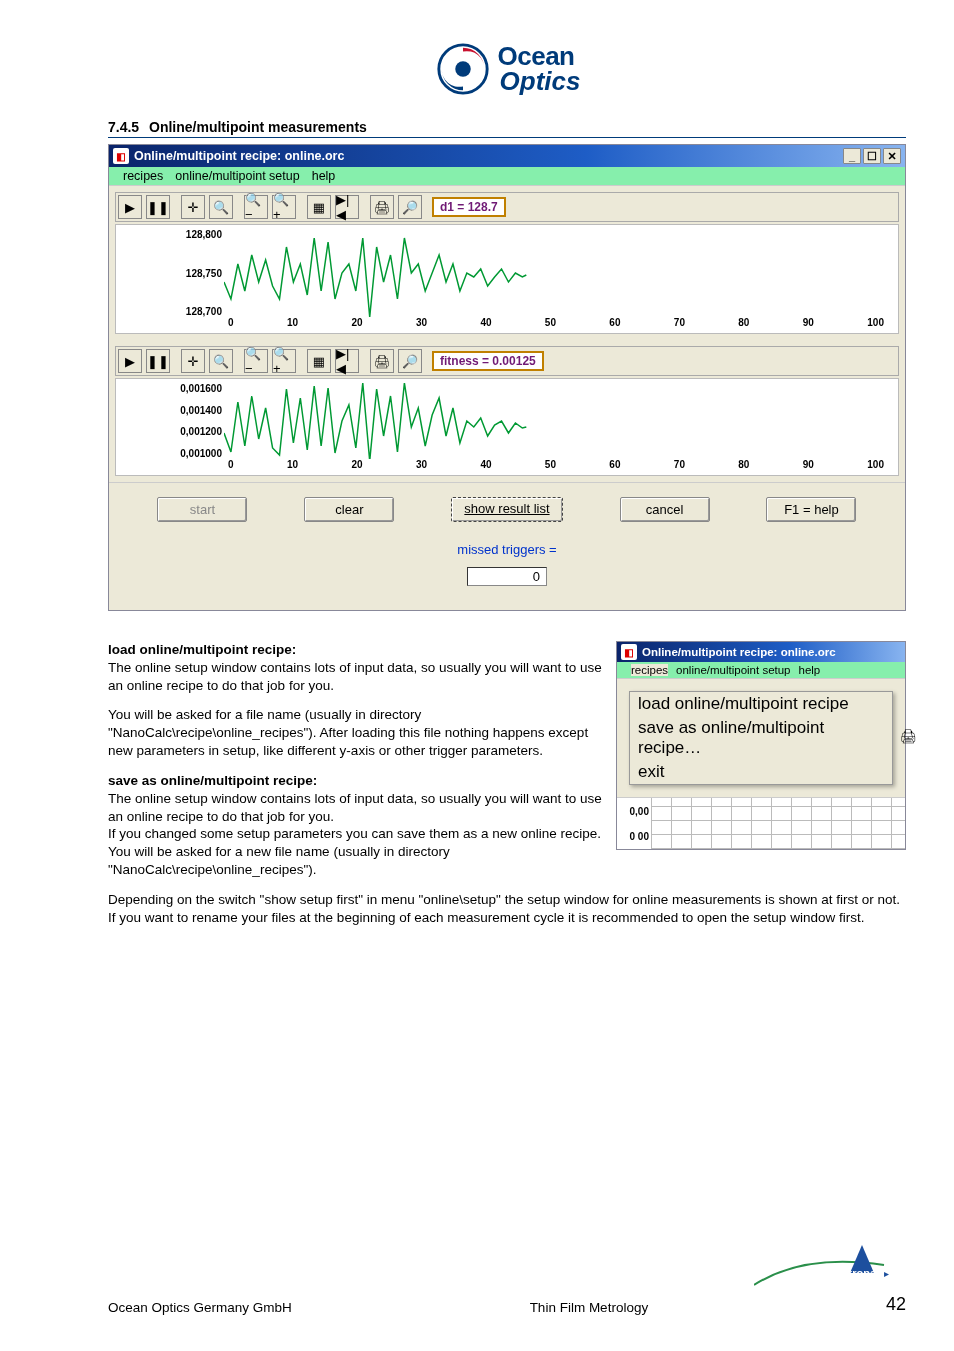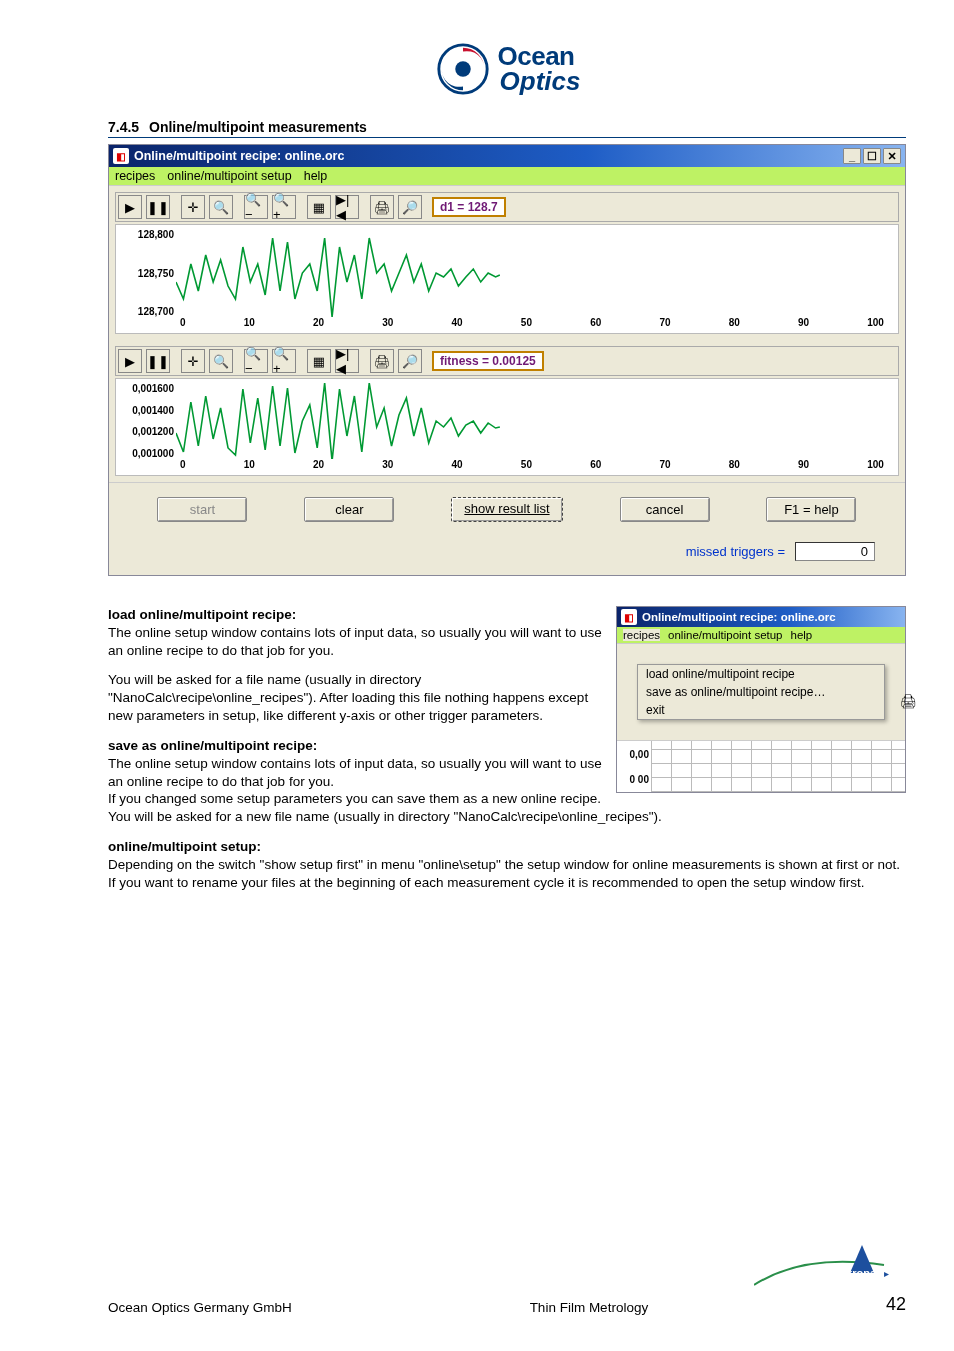--- a/index.html
+++ b/index.html
@@ -11,48 +11,48 @@
   .logo-text .l1 { font-size: 26px; font-weight: 700; color: #003b7a; letter-spacing: -0.5px; }
   .logo-text .l2 { font-size: 26px; font-weight: 700; font-style: italic; color: #003b7a; margin-left: 8px; }
   .section-head { font-size: 14px; font-weight: 700; margin-bottom: 6px; border-bottom: 1.5px solid #003b7a; padding-bottom: 2px; }
   .section-head .num { margin-right: 6px; }
   .app-window { border: 1px solid #889; background: #ece9d8; margin-bottom: 30px; }
   .title-bar { background: linear-gradient(90deg,#0a246a 0%,#1e5dc6 60%,#88b4f0 100%); color: #fff; display: flex; align-items: center; padding: 2px 4px; font-size: 12.5px; font-weight: 700; height: 22px; }
   .title-bar .app-icon { width: 16px; height: 16px; margin-right: 5px; display: inline-flex; align-items: center; justify-content: center; background:#fff; border-radius:2px; font-size:10px; color:#d00; }
   .title-bar .title-fill { flex: 1; }
   .win-btns { display: flex; gap: 0; }
   .win-btn { width: 18px; height: 16px; background: #ece9d8; border: 1px solid #888; color: #000; font-size: 11px; display: flex; align-items: center; justify-content: center; border-radius: 1px; margin-left: 2px; }
-  .menu-bar { background: #bef264; padding: 2px 6px; font-size: 12.5px; display: flex; gap: 12px; border-bottom: 1px solid #ccc; }
+  .menu-bar { background: #86efac; padding: 2px 14px; font-size: 12.5px; display: flex; gap: 12px; border-bottom: 1px solid #ccc; }
   .chart-pane { padding: 6px; }
   .toolbar { border: 1px solid #aaa; background: #ece9d8; display: flex; align-items: center; padding: 2px; gap: 4px; }
   .tbtn { width: 24px; height: 24px; border: 1px solid #888; background: #ece9d8; display: inline-flex; align-items: center; justify-content: center; font-size: 13px; }
   .tbtn.sep { width:3px; border:none; background:transparent; }
   .readout { border: 2px solid #c08000; background: #fff; padding: 1px 6px; font-size: 12px; font-weight: 700; color: #701a75; margin-left: 6px; }
-  .chart-area { position: relative; height: 110px; margin-top: 2px; border: 1px solid #bbb; background: #fff; display: flex; }
+  .chart-area { position: relative; height: 110px; margin-top: 2px; border: 1px solid #bbb; background: #fff; display: flex; padding-left: 48px; }
   .y-axis { width: 60px; display: flex; flex-direction: column; justify-content: space-between; font-size: 10px; font-weight:700; padding: 4px 2px 16px 2px; text-align:right; }
   .y-axis span { display:block; }
   .plot { flex:1; position:relative; padding:4px 10px 16px 0; }
   .plot svg { position:absolute; top:4px; left:0; right:10px; bottom:16px; width:100%; height:calc(100% - 20px); }
   .x-axis { position:absolute; left:0; right:10px; bottom:0; height:16px; display:flex; justify-content:space-between; font-size:10px; font-weight:700; padding:0 4px; }
   .chart-area + .spacer { height:12px; }
   .button-row { display:flex; justify-content:space-around; align-items:center; padding: 14px 20px; border-top:1px solid #ccc; }
   .ui-btn { min-width:90px; padding:4px 12px; background:#ece9d8; border:1px solid #888; border-radius:2px; font-size:13px; text-align:center; box-shadow:1px 1px 0 #fff inset,-1px -1px 0 #999 inset; }
   .ui-btn.disabled { color:#888; }
   .ui-btn.focus { border:1px dashed #444; text-decoration:underline; }
-  .status-row { padding: 6px 30px 14px; display:flex; justify-content:flex-end; align-items:center; gap:10px; font-size:13px; }
+  .status-row { padding: 6px 30px 24px; display:flex; justify-content:flex-end; align-items:center; gap:10px; font-size:13px;flex-direction:column; }
   .status-label { color:#0033cc; }
   .status-box { width:80px; background:#fff; border:1px inset #888; padding:1px 6px; text-align:right; font-size:13px; }
 
   .body-text p { margin-bottom: 12px; line-height: 1.32; }
   .body-text .hdr { font-weight: 700; margin-bottom: 0; }
 
   .right-inset { float:right; width:290px; margin:0 0 10px 14px; border:1px solid #889; background:#ece9d8; }
   .right-inset .title-bar { height:20px; font-size:11.5px; }
   .right-inset .menu-bar { font-size:11.5px; gap:8px; }
-  .right-inset .dropdown { background:#ece9d8; border:1px solid #999; margin:20px; box-shadow:2px 2px 4px rgba(0,0,0,0.3); font-size:12px; }
+  .right-inset .dropdown { background:#ece9d8; border:1px solid #999; margin:12px; box-shadow:2px 2px 4px rgba(0,0,0,0.3); font-size:17px; }
   .right-inset .dropdown .item { padding:2px 8px; }
   .right-inset .mini-chart { border-top:1px solid #ccc; height:52px; background:#fff; position:relative; display:flex; }
   .right-inset .mini-chart .ylab { width:34px; font-size:10px; font-weight:700; display:flex; flex-direction:column; justify-content:center; text-align:right; padding-right:2px; }
   .right-inset .mini-chart .grid { flex:1; position:relative; }
   .right-inset .mini-chart .grid::before { content:""; position:absolute; inset:0; background:
     repeating-linear-gradient(0deg,#bbb 0 1px,transparent 1px 14px),
     repeating-linear-gradient(90deg,#bbb 0 1px,transparent 1px 20px); }
   .right-tool { position:absolute; right:-12px; top:86px; }
 
   .footer { position:absolute; bottom:36px; left:108px; right:48px; display:flex; justify-content:space-between; align-items:flex-end; font-size:13.5px; }
@@ -234,21 +234,20 @@
 
   <p class="hdr">load online/multipoint recipe:</p>
   <p>The online setup window contains lots of input data, so usually you will want to use an online recipe to do that job for you.</p>
   <p>You will be asked for a file name (usually in directory "NanoCalc\recipe\online_recipes"). After loading this file nothing happens except new parameters in setup, like different y-axis or other trigger parameters.</p>
 
   <p class="hdr">save as online/multipoint recipe:</p>
   <p style="margin-bottom:0">The online setup window contains lots of input data, so usually you will want to use an online recipe to do that job for you.</p>
   <p style="margin-bottom:0">If you changed some setup parameters you can save them as a new online recipe.</p>
   <p>You will be asked for a new file name (usually in directory "NanoCalc\recipe\online_recipes").</p>
 
-  <p class="hdr">online/multipoint setup:</p>
   <p>Depending on the switch "show setup first" in menu "online\setup" the setup window for online measurements is shown at first or not. If you want to rename your files at the beginning of each measurement cycle it is recommended to open the setup window first.</p>
 </div>
 
 <svg class="mikro-logo" viewBox="0 0 140 48">
   <path d="M0 42 Q 50 10 130 22" fill="none" stroke="#2a8f4a" stroke-width="2"></path>
   <polygon points="108,2 96,30 120,30" fill="#1d4f9e"></polygon>
   <text x="80" y="34" font-size="11" fill="#fff" font-weight="700">Mikropack</text>
   <text x="130" y="34" font-size="10" fill="#1d4f9e">▸</text>
 </svg>
 

